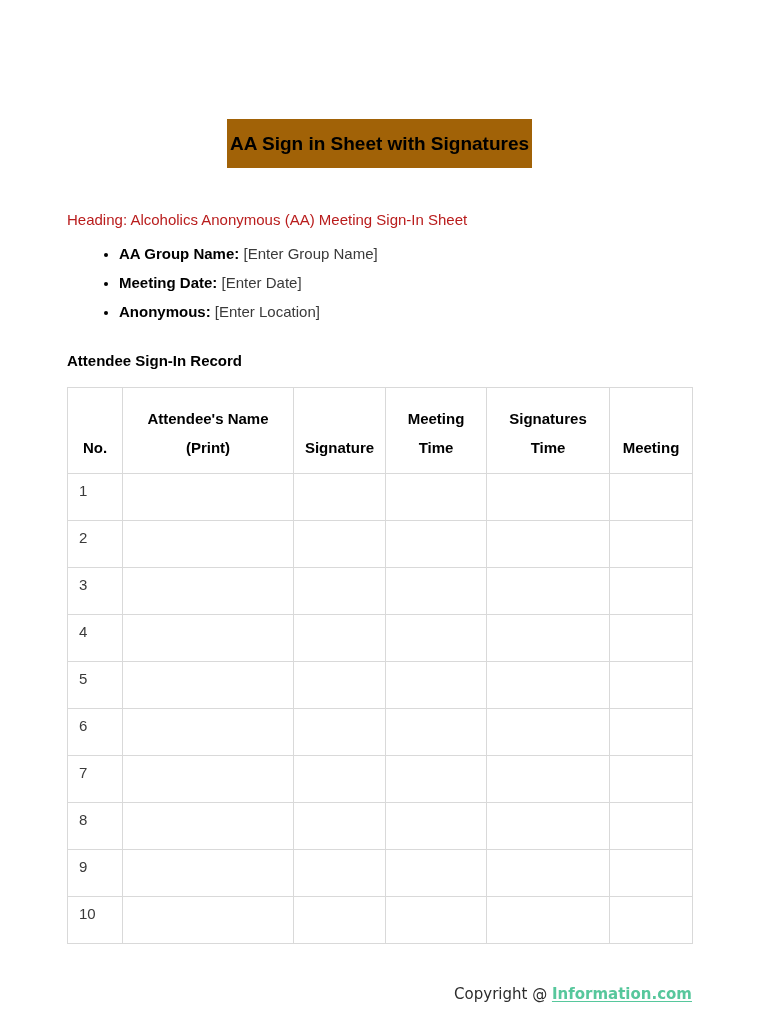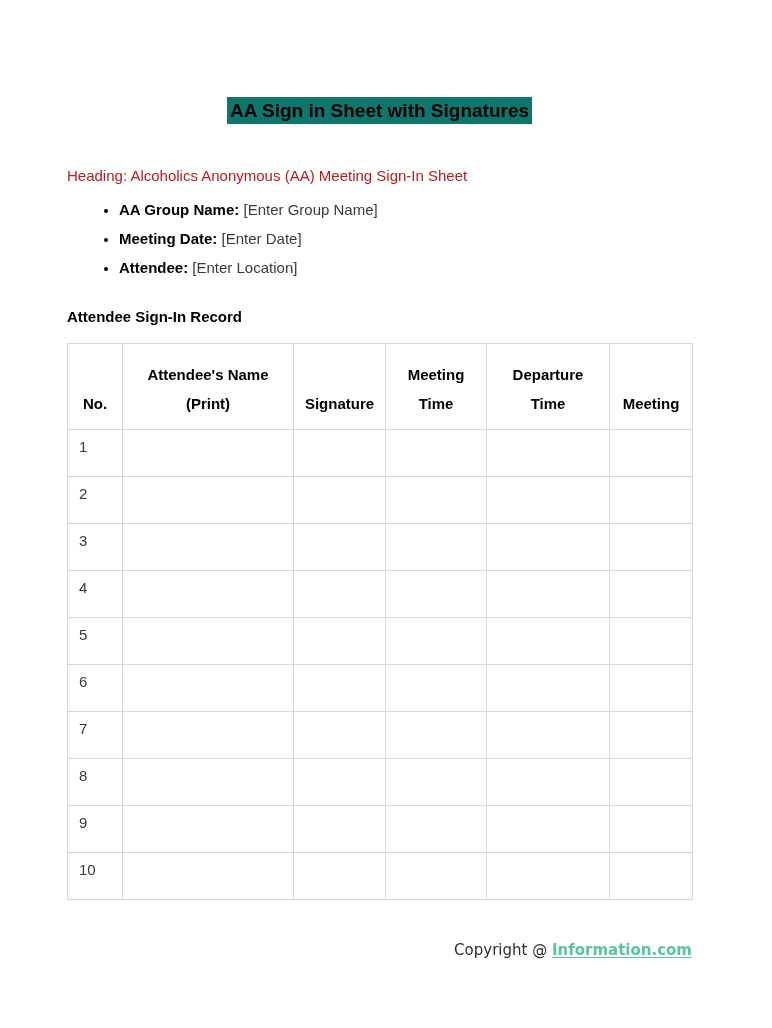--- a/index.html
+++ b/index.html
@@ -21,23 +21,24 @@
 
   .title-wrap {
     text-align: center;
     margin: 0 0 0 0;
   }
   .doc-title {
     display: inline-block;
     font-size: 19px;
     font-weight: 700;
     color: #000000;
-    background: #0f766e;
-    padding: 3px 3px;
-    line-height: 21px;
+    background: #a16207;
+    padding: 14px 3px;
+    line-height: 21px;
+    margin-top: 22px;
   }
 
   .heading-line {
     margin-top: 41px;
     font-size: 15px;
     line-height: 21px;
     color: #b91c1c;
   }
 
   .section-heading {
@@ -121,21 +122,21 @@
     <ul class="info-list">
       <li>
         <span class="b">AA Group Name:</span>
         <span>[Enter Group Name]</span>
       </li>
       <li>
         <span class="b">Meeting Date:</span>
         <span>[Enter Date]</span>
       </li>
       <li>
-        <span class="b">Attendee:</span>
+        <span class="b">Anonymous:</span>
         <span>[Enter Location]</span>
       </li>
     </ul>
 
     <div class="section-heading">Attendee Sign-In Record</div>
 
     <table class="signin">
       <colgroup>
         <col style="width:55px">
         <col style="width:171px">
@@ -145,21 +146,21 @@
         <col style="width:83px">
       </colgroup>
       <thead>
         <tr>
           <th>No.</th>
           <th>Attendee's Name
 (Print)</th>
           <th>Signature</th>
           <th>Meeting
 Time</th>
-          <th>Departure
+          <th>Signatures
 Time</th>
           <th>Meeting</th>
         </tr>
       </thead>
       <tbody>
         <tr>
           <td>1</td>
           <td></td>
           <td></td>
           <td></td>

